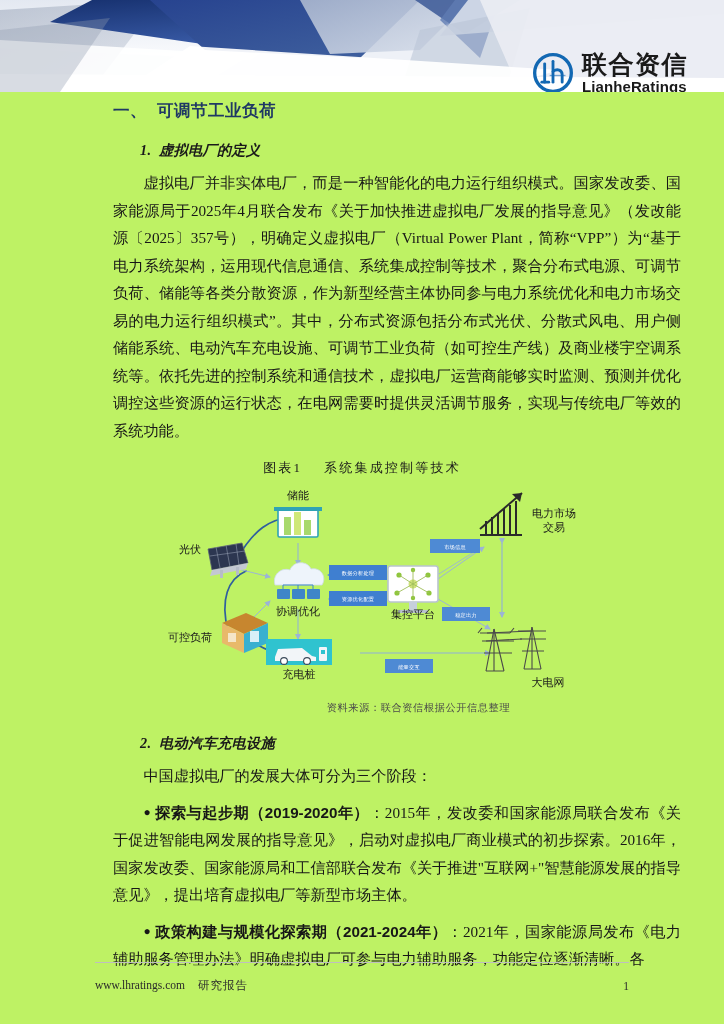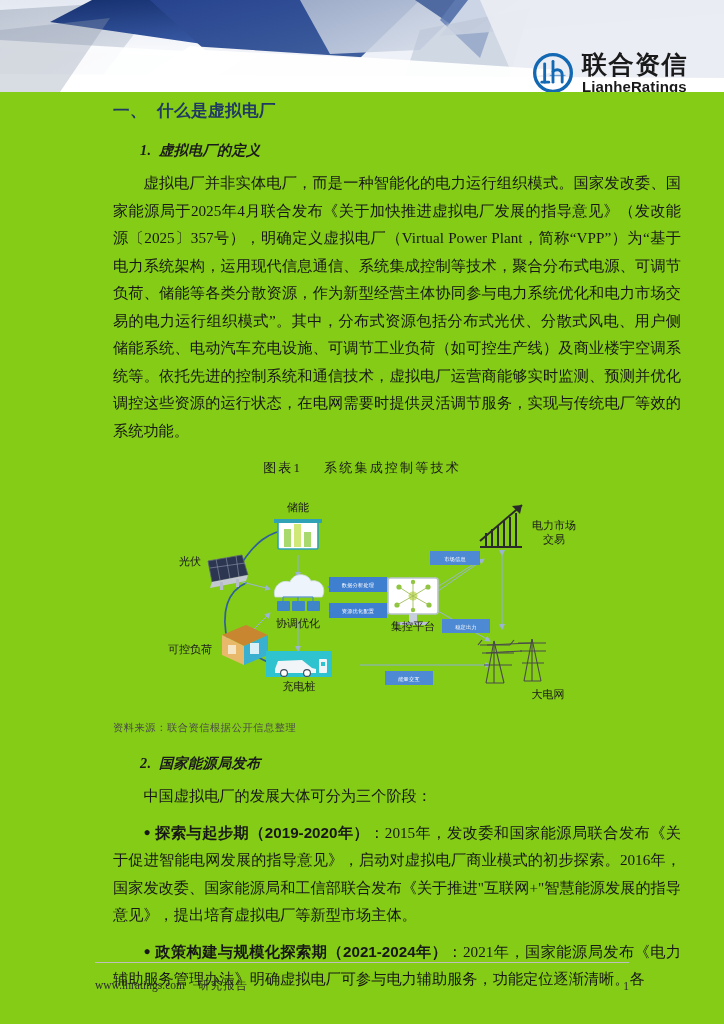--- a/index.html
+++ b/index.html
@@ -8,21 +8,21 @@
     margin: 0; padding: 0;
     background: #c9c9c9;
   }
   body {
     font-family: "Liberation Serif", "DejaVu Serif", serif;
   }
   .page {
     position: relative;
     width: 724px;
     height: 1024px;
-    background: #84cc16;
+    background: #bef264;
     overflow: hidden;
     margin: 0 auto;
   }
 
   
   .header-banner {
     position: absolute;
     top: 0; left: 0;
     width: 724px;
     height: 92px;
@@ -119,30 +119,31 @@
     font-size: 13px;
     letter-spacing: 2.2px;
     color: #1a1a1a;
     font-family: "Liberation Serif", "DejaVu Serif", serif;
     margin-bottom: 2px;
   }
   .fig-canvas {
     position: relative;
     width: 440px;
     height: 212px;
-    margin: 16px auto;
+    margin: 4px auto;
   }
   .fig-canvas svg { display:block; width:440px; height:212px; }
   .fig-source {
     padding-left: 113px;
     font-size: 10.2px;
     color: #4a4a4a;
     letter-spacing: 0.6px;
     margin-top: 8px;
     font-family: "Liberation Serif", "DejaVu Serif", serif;
+    text-align: center;
   }
 
   
   .footer {
     position: absolute;
     left: 0; bottom: 0;
     width: 724px;
     height: 62px;
   }
   .footer-rule {
@@ -229,21 +230,21 @@
       <div class="logo-text-block">
         <span class="logo-cn">联合资信</span>
         <span class="logo-en">LianheRatings</span>
       </div>
     </div>
   </div>
 
   <div class="content">
 
     <h1 class="h1">
-      <span class="num">一、</span><span>什么是虚拟电厂</span>
+      <span class="num">一、</span><span>可调节工业负荷</span>
     </h1>
 
     <h2 class="h2">
       <span class="num">1.</span><span>虚拟电厂的定义</span>
     </h2>
 
     <p class="para">虚拟电厂并非实体电厂，而是一种智能化的电力运行组织模式。国家发改委、国家能源局于2025年4月联合发布《关于加快推进虚拟电厂发展的指导意见》（发改能源〔2025〕357号），明确定义虚拟电厂（Virtual Power Plant，简称“VPP”）为“基于电力系统架构，运用现代信息通信、系统集成控制等技术，聚合分布式电源、可调节负荷、储能等各类分散资源，作为新型经营主体协同参与电力系统优化和电力市场交易的电力运行组织模式”。其中，分布式资源包括分布式光伏、分散式风电、用户侧储能系统、电动汽车充电设施、可调节工业负荷（如可控生产线）及商业楼宇空调系统等。依托先进的控制系统和通信技术，虚拟电厂运营商能够实时监测、预测并优化调控这些资源的运行状态，在电网需要时提供灵活调节服务，实现与传统电厂等效的系统功能。</p>
 
     <div class="figure">
       <div class="fig-title">
@@ -405,21 +406,21 @@
             <rect x="243" y="178" width="48" height="14" fill="#4e8ad4"></rect>
             <text class="dchip" x="267" y="187.5" text-anchor="middle">能量交互</text>
           </g>
         </svg>
       </div>
 
       <div class="fig-source">资料来源：联合资信根据公开信息整理</div>
     </div>
 
     <h2 class="h2">
-      <span class="num">2.</span><span>国家能源局发布</span>
+      <span class="num">2.</span><span>电动汽车充电设施</span>
     </h2>
 
     <p class="para">中国虚拟电厂的发展大体可分为三个阶段：</p>
 
     <p class="para bullet"><span class="dot">●</span>&nbsp;<b>探索与起步期（2019-2020年）</b><span>：2015年，发改委和国家能源局联合发布《关于促进智能电网发展的指导意见》，启动对虚拟电厂商业模式的初步探索。2016年，国家发改委、国家能源局和工信部联合发布《关于推进"互联网+"智慧能源发展的指导意见》，提出培育虚拟电厂等新型市场主体。</span></p>
 
     <p class="para bullet"><span class="dot">●</span>&nbsp;<b>政策构建与规模化探索期（2021-2024年）</b><span>：2021年，国家能源局发布《电力辅助服务管理办法》明确虚拟电厂可参与电力辅助服务，功能定位逐渐清晰。各</span></p>
 
   </div>
 

